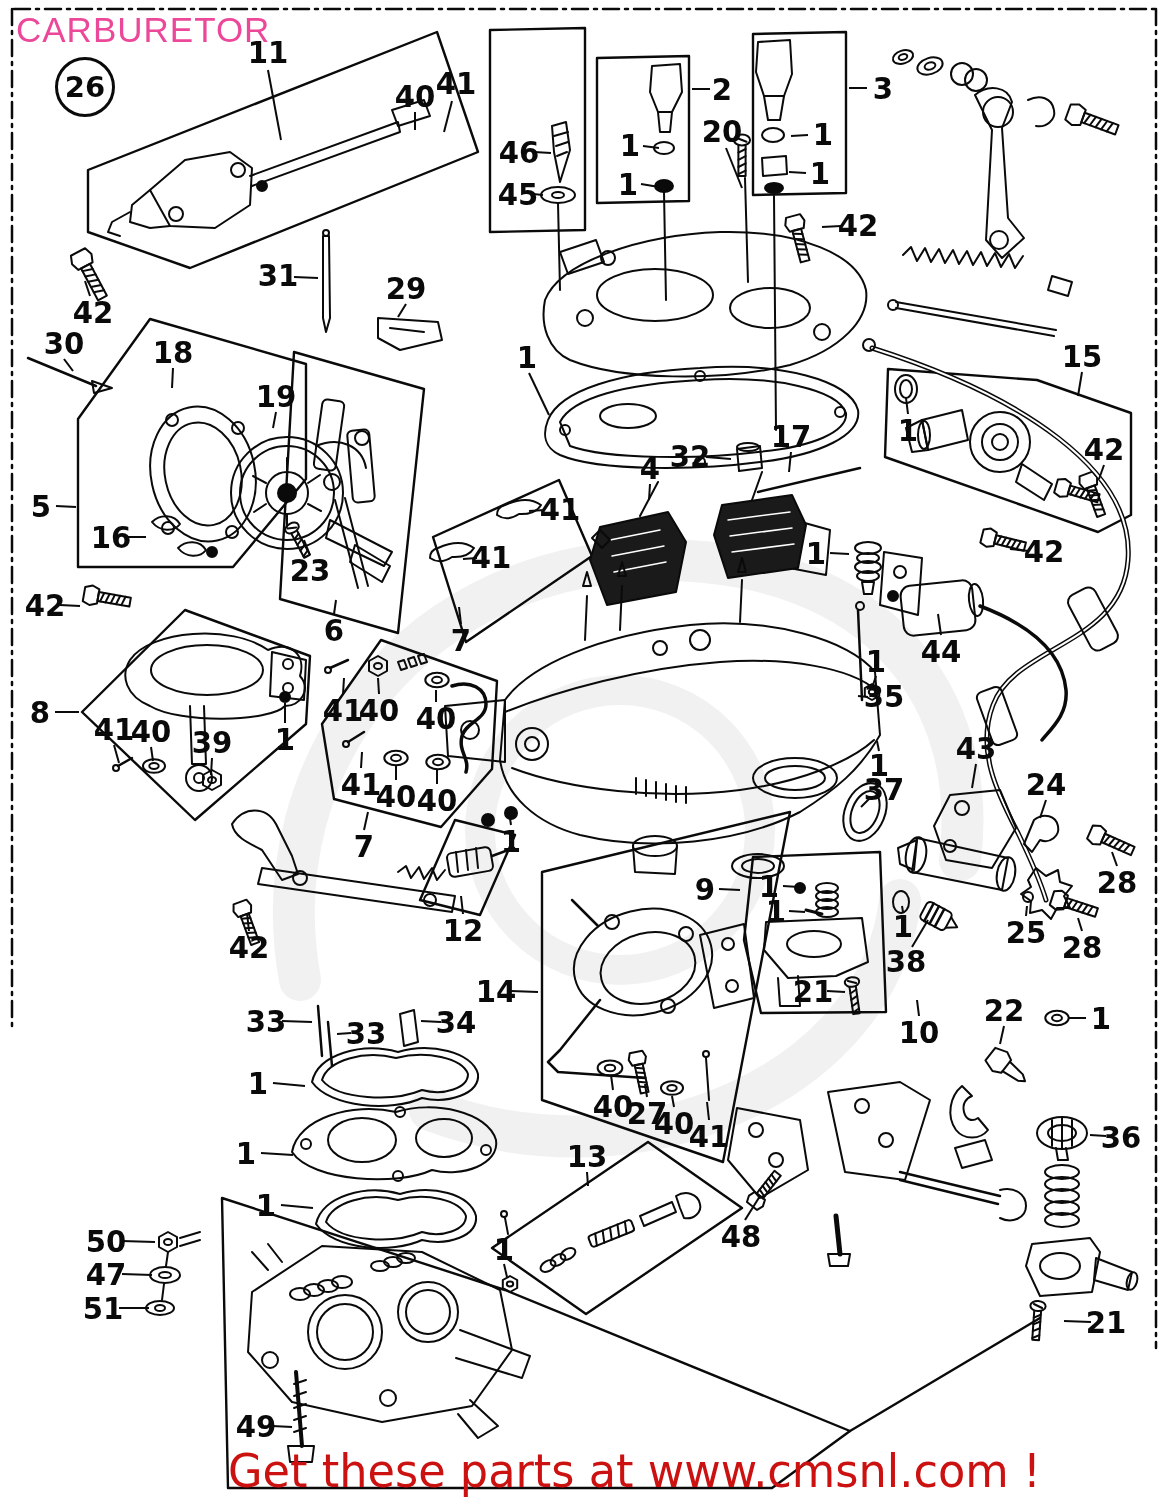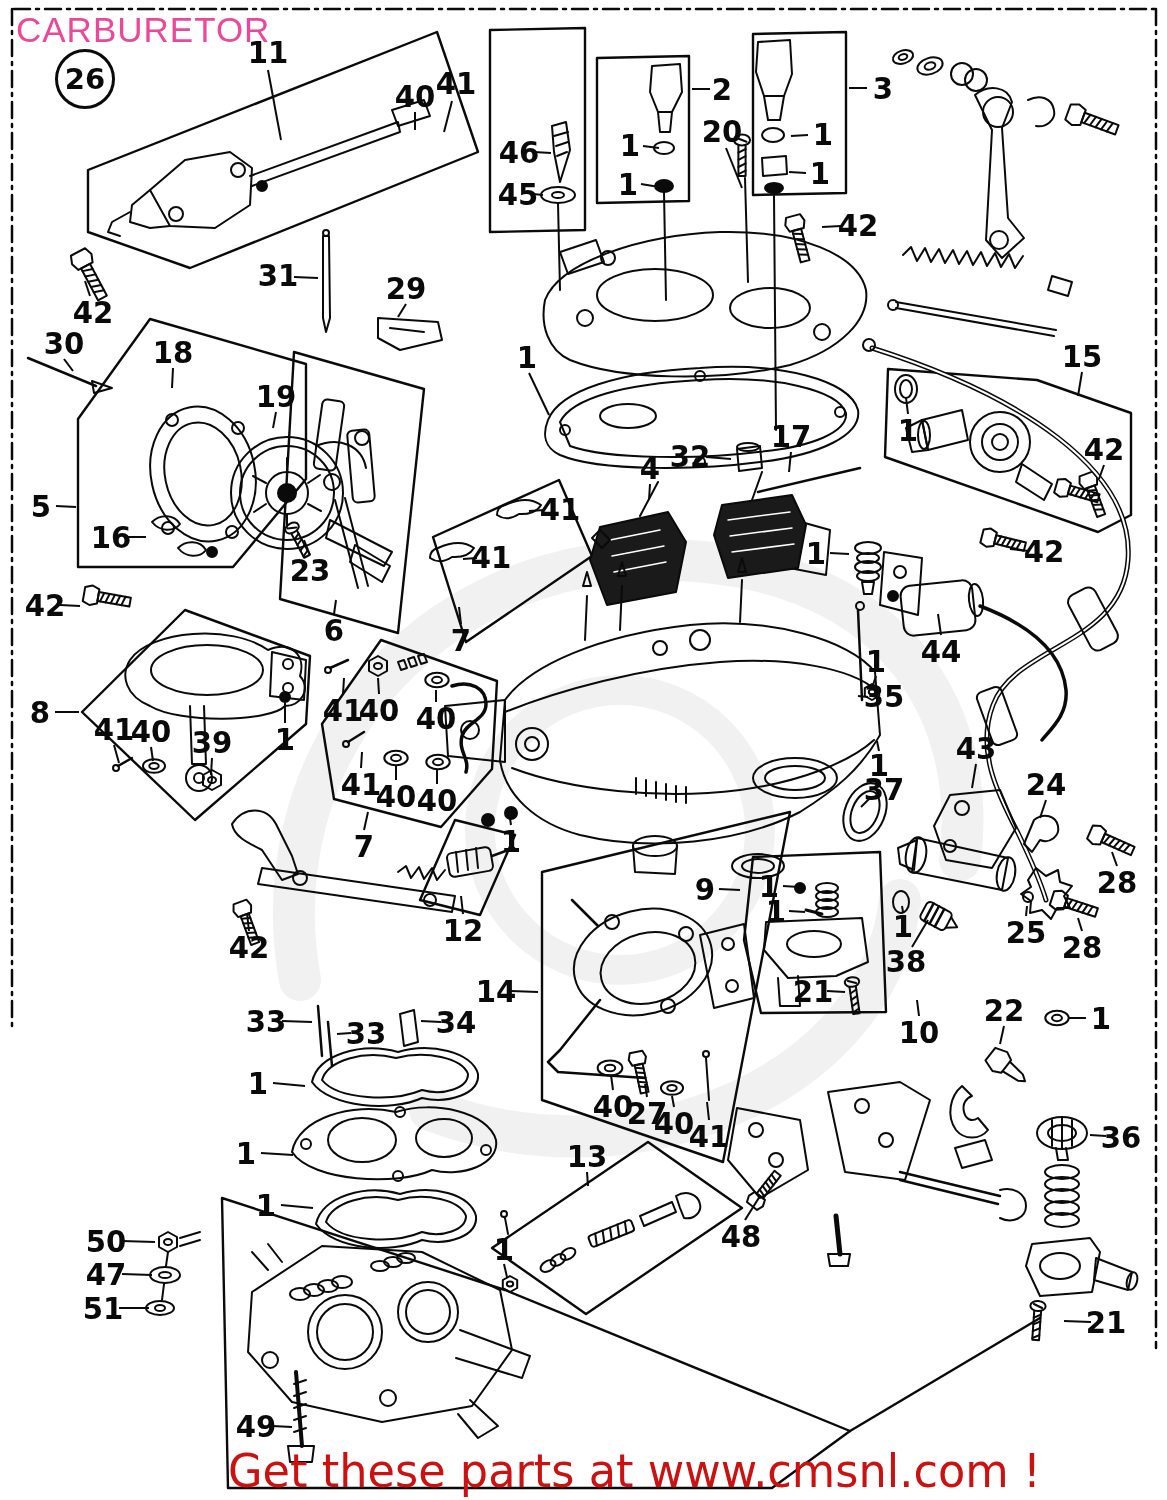--- a/index.html
+++ b/index.html
@@ -1,21 +1,21 @@
 <!DOCTYPE html>
 <html><head>
 <meta charset="utf-8">
 <style>
   html,body{margin:0;padding:0;background:#ffffff;}
   .canvas{position:relative;width:1167px;height:1500px;background:#fff;overflow:hidden;
           font-family:"DejaVu Sans",sans-serif;}
   .art{position:absolute;left:0;top:0;}
   .page-title{position:absolute;left:16px;top:10px;font-size:35px;letter-spacing:1px;
               color:#868686;font-family:"Liberation Sans",sans-serif;}
-  .diagram-circle{position:absolute;left:55px;top:49px;width:54px;height:54px;border:3.5px solid #0a0a0a;
+  .diagram-circle{position:absolute;left:55px;top:57px;width:54px;height:54px;border:3.5px solid #0a0a0a;
               border-radius:50%;display:flex;align-items:center;justify-content:center;
               font-size:29px;font-weight:600;color:#0a0a0a;}
   .callout{position:absolute;transform:translate(-50%,-50%) scaleX(.94);font-size:31px;font-weight:600;
               color:#0a0a0a;white-space:nowrap;line-height:1;}
   .footer-text{position:absolute;left:228px;top:1444px;font-size:46px;font-weight:500;
               transform-origin:left top;transform:scaleX(.97);white-space:nowrap;
               font-family:"DejaVu Sans",sans-serif;}
   svg *{vector-effect:non-scaling-stroke;}
 </style>
 </head>

